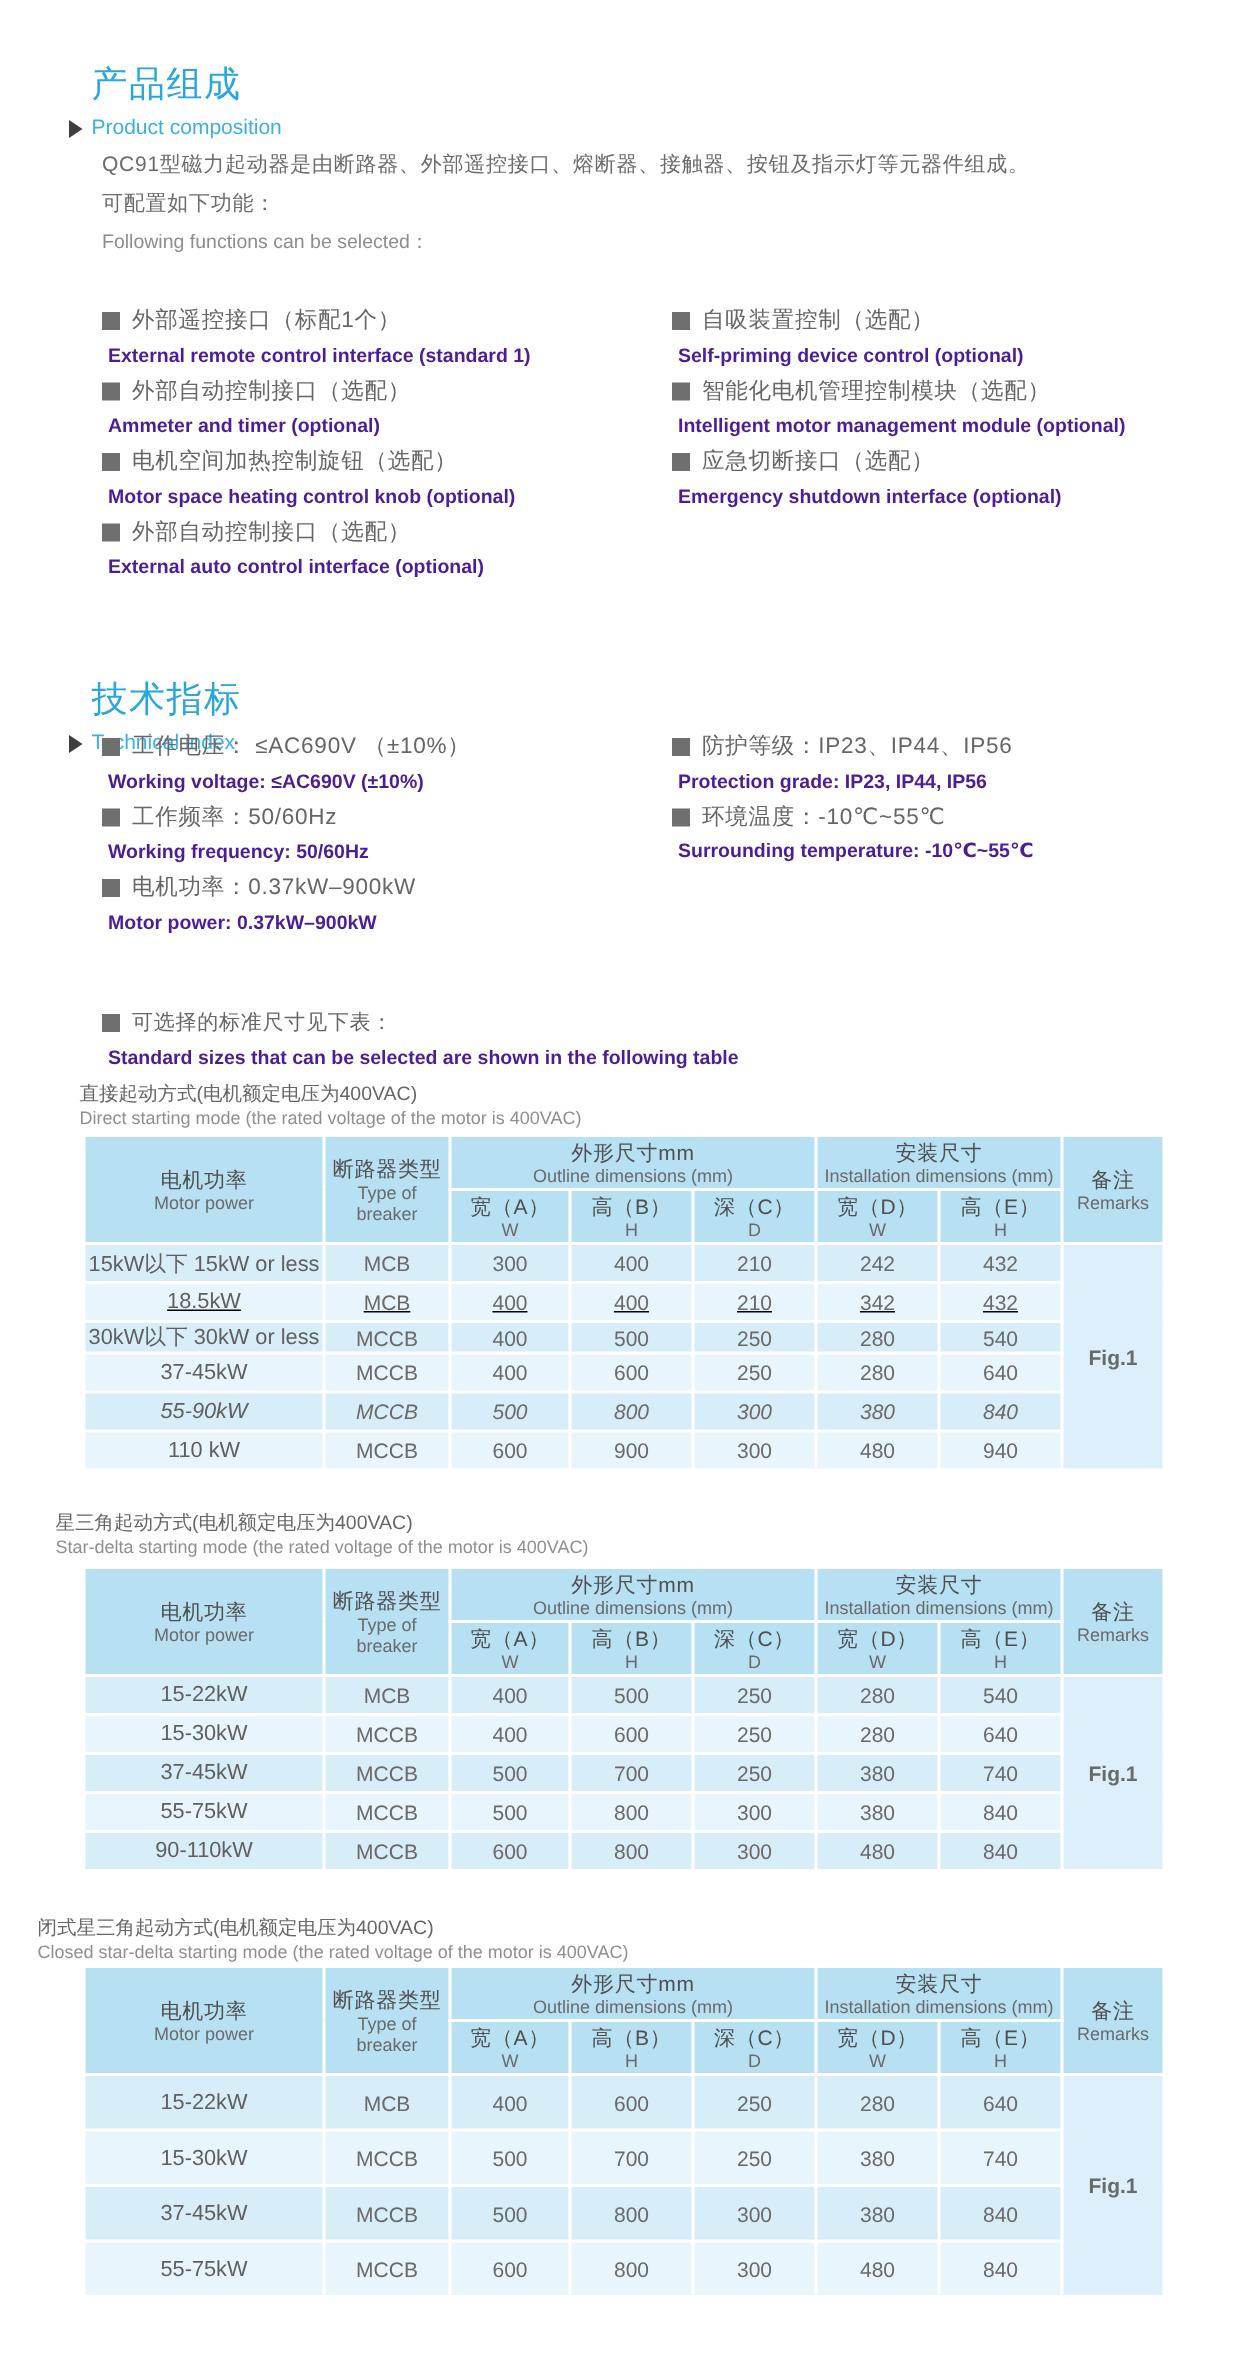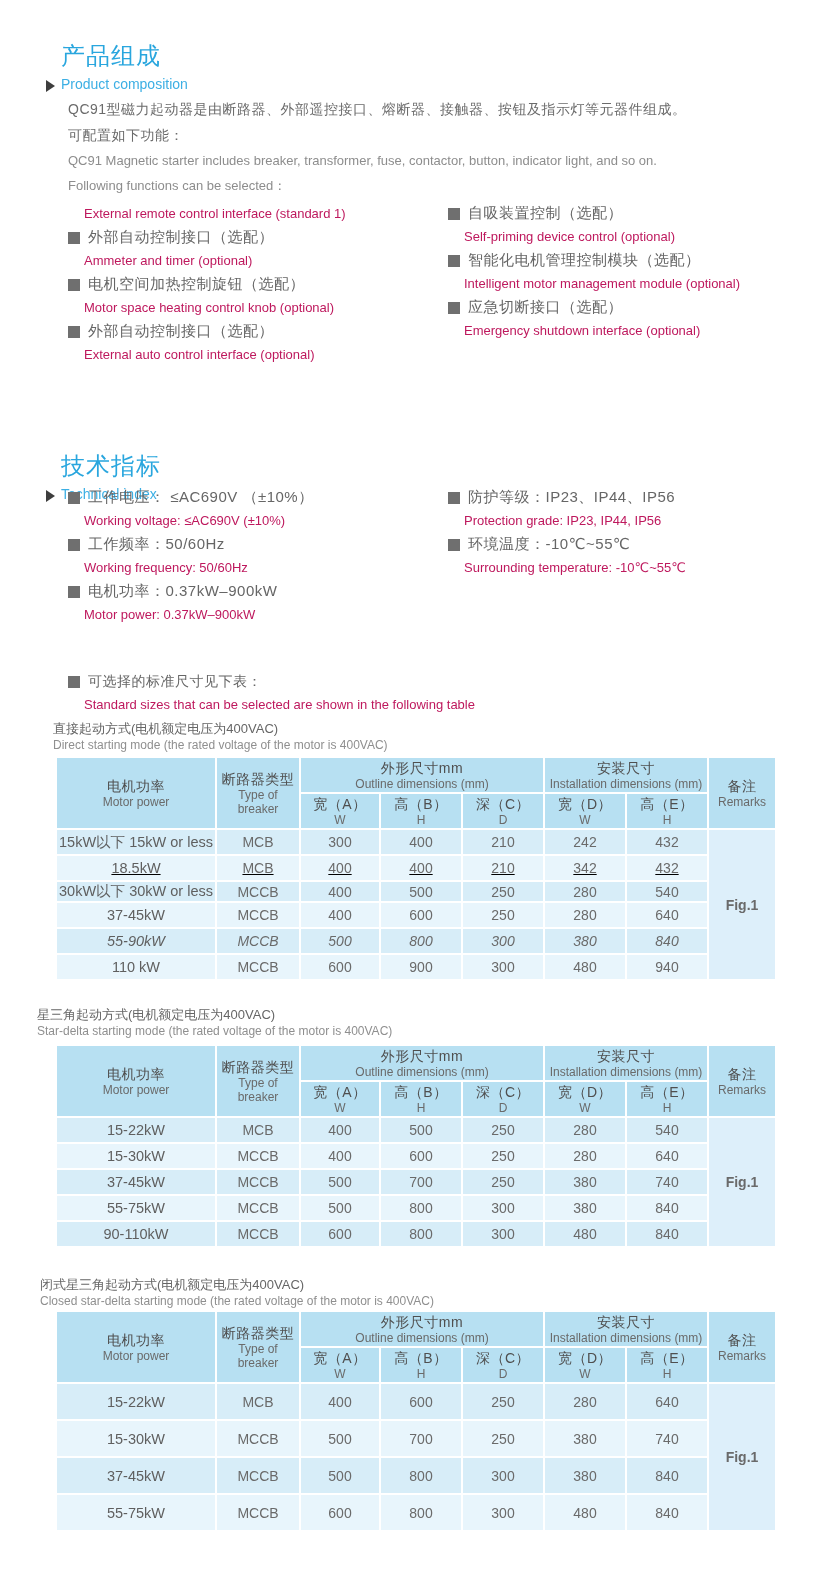--- a/index.html
+++ b/index.html
@@ -18,21 +18,21 @@
   .sec-sub{font-size:14px;color:#3cafe4;margin-top:4px;}
 
   
   .intro .zh-line{font-size:14px;color:#6b6b6b;line-height:26px;letter-spacing:.5px;}
   .intro .en-line{font-size:13px;color:#8d8d8d;line-height:25px;}
 
   
   .item{margin-bottom:2px;}
   .item .zh{display:flex;align-items:center;font-size:15px;color:#666666;height:23px;letter-spacing:.5px;}
   .item .sq{width:12px;height:12px;background:#6f6f6f;margin-right:8px;flex:0 0 auto;}
-  .item .en{margin-left:16px;font-size:13px;color:#be185d;height:22px;display:flex;align-items:center;}
+  .item .en{margin-left:4px;font-size:13px;color:#4c1d95;height:22px;display:flex;align-items:center;font-weight:bold;}
   .col{width:380px;}
 
   
   .cap-zh{font-size:13px;color:#666666;line-height:17px;}
   .cap-en{font-size:12px;color:#8f8f8f;line-height:17px;}
 
   
   table.dim{border-collapse:collapse;table-layout:fixed;width:720px;}
   table.dim th,table.dim td{border:2px solid #ffffff;padding:0;text-align:center;vertical-align:middle;}
   table.dim th{background:#b7e0f2;font-weight:normal;}
@@ -52,26 +52,29 @@
   <span class="tri"></span>
   <div>
     <div class="sec-title">产品组成</div>
     <div class="sec-sub">Product composition</div>
   </div>
 </div>
 
 <div class="abs intro" style="top:96px;left:68px;width:730px;">
   <div class="zh-line">QC91型磁力起动器是由断路器、外部遥控接口、熔断器、接触器、按钮及指示灯等元器件组成。</div>
   <div class="zh-line">可配置如下功能：</div>
-  <div class="en-line">QC91 Magnetic starter includes breaker, transformer, fuse, contactor, button, indicator light, and so on.</div>
   <div class="en-line">Following functions can be selected：</div>
 </div>
 
 <div class="abs col" style="top:202px;left:68px;">
   <div class="item">
+    <div class="zh">
+        <span class="sq"></span>
+        <span>外部遥控接口（标配1个）</span>
+      </div>
     <div class="en">External remote control interface (standard 1)</div>
   </div>
   <div class="item">
     <div class="zh">
         <span class="sq"></span>
         <span>外部自动控制接口（选配）</span>
       </div>
     <div class="en">Ammeter and timer (optional)</div>
   </div>
   <div class="item">
@@ -397,21 +400,21 @@
         <td class="c-num">MCCB</td>
         <td class="c-num">600</td>
         <td class="c-num">800</td>
         <td class="c-num">300</td>
         <td class="c-num">480</td>
         <td class="c-num">840</td>
       </tr>
     </tbody>
   </table>
 
-<div class="abs" style="top:1276px;left:40px;">
+<div class="abs" style="top:1276px;left:25px;">
   <div class="cap-zh">闭式星三角起动方式(电机额定电压为400VAC)</div>
   <div class="cap-en">Closed star-delta starting mode (the rated voltage of the motor is 400VAC)</div>
 </div>
 <table class="abs dim" style="top:1310px;left:55px;">
     <colgroup>
       <col style="width: 160px;">
       <col style="width: 84px;">
       <col style="width: 80px;">
       <col style="width: 82px;">
       <col style="width: 82px;">

